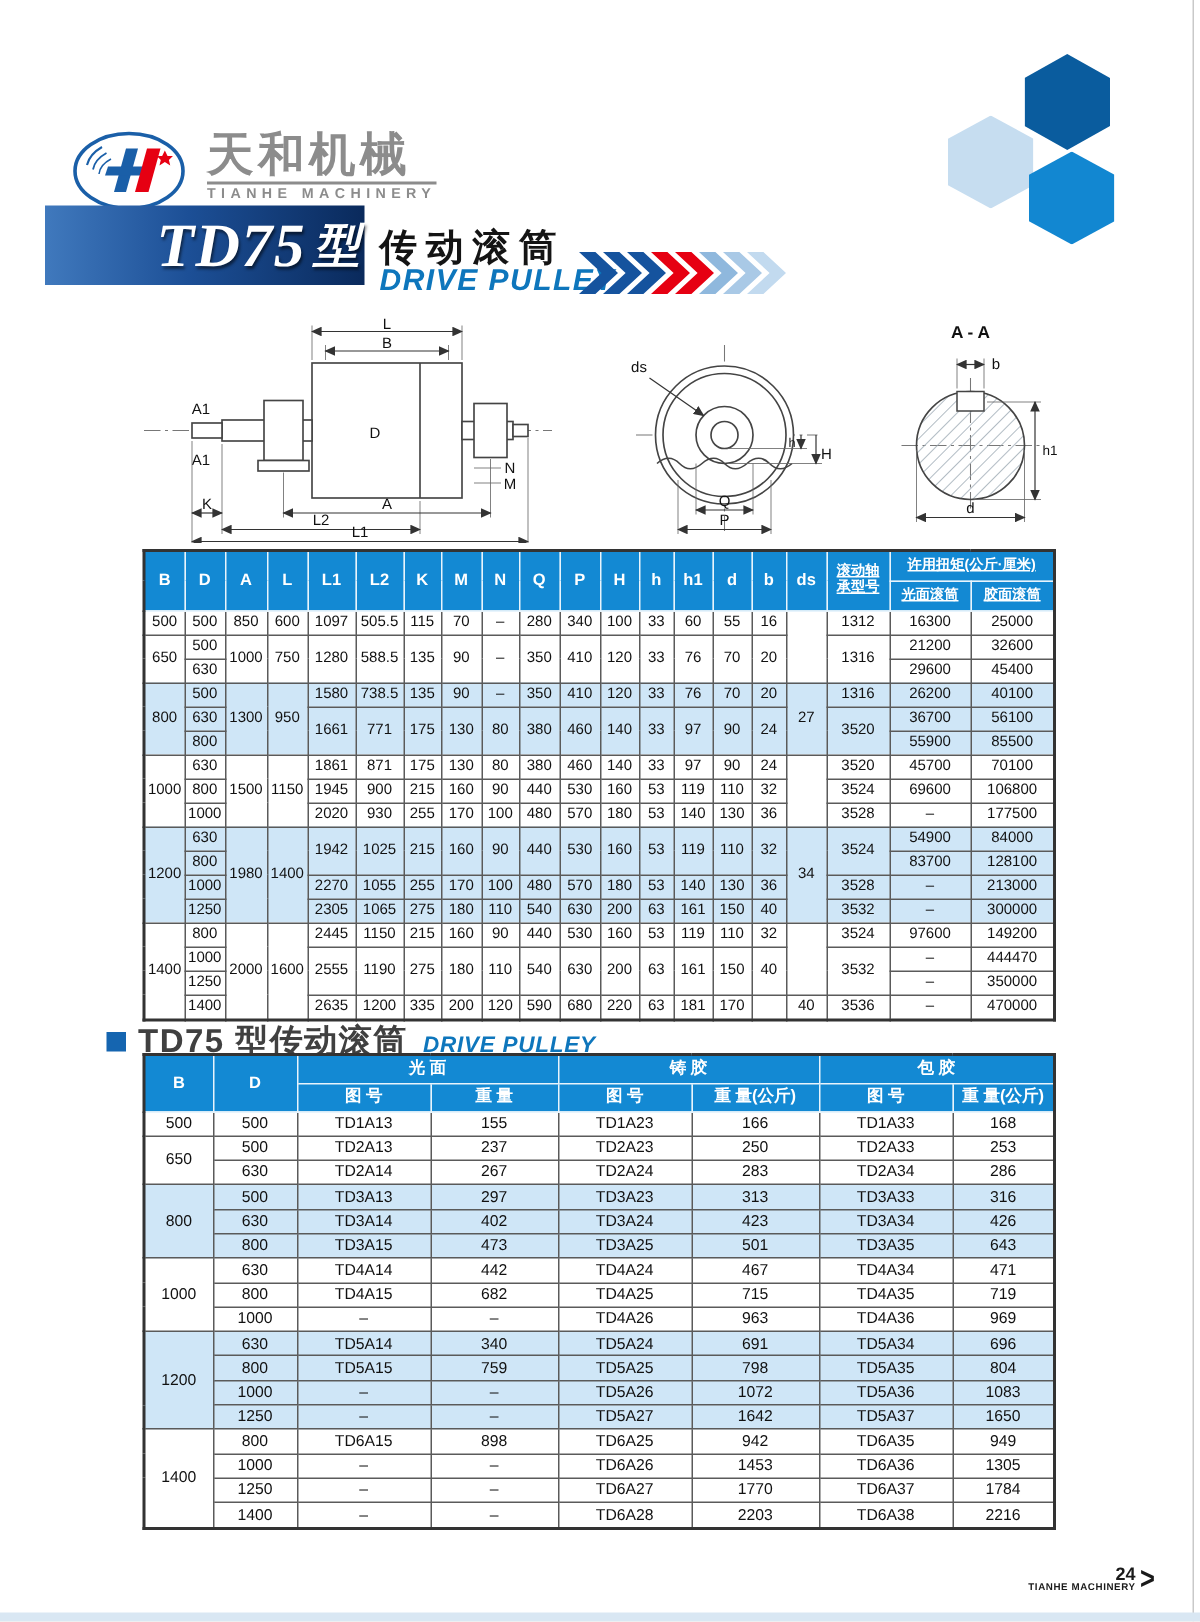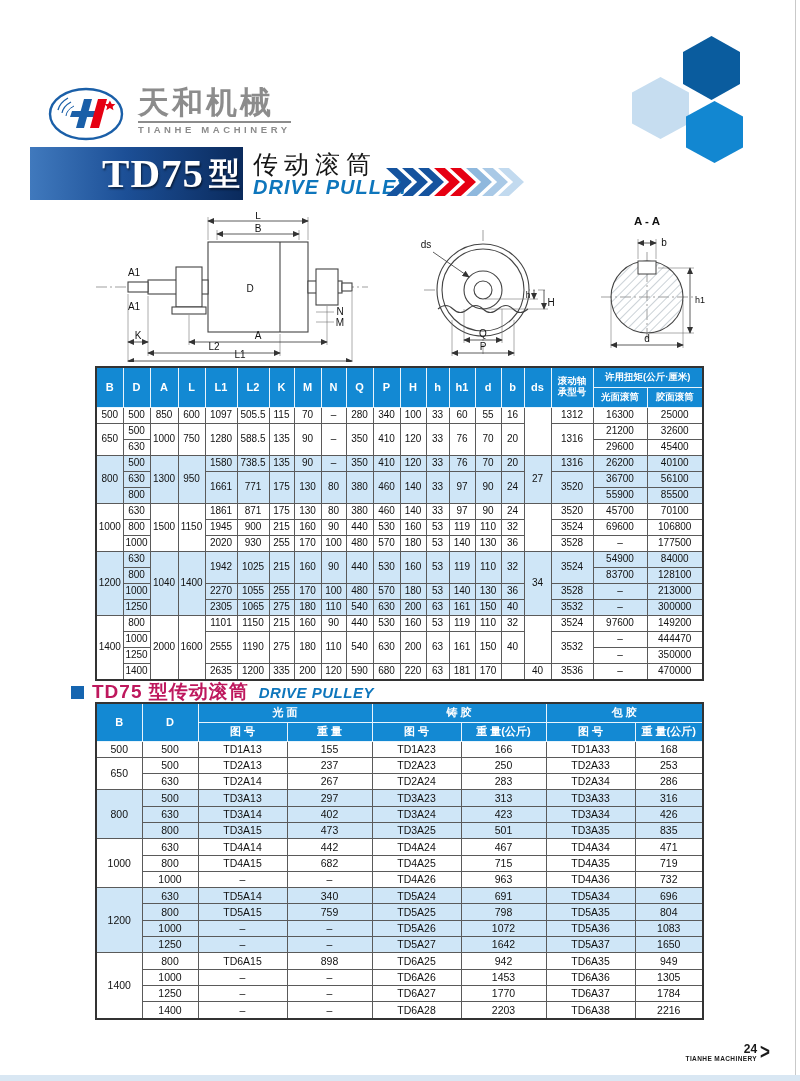--- a/index.html
+++ b/index.html
@@ -3,28 +3,28 @@
 <meta charset="utf-8">
 <style>
   html,body{margin:0;padding:0;background:#e8e8e8;}
   #page{position:relative;width:800px;height:1081px;background:#ffffff;overflow:hidden;
         font-family:"Liberation Sans","DejaVu Sans",sans-serif;}
   
   #logo{position:absolute;left:46px;top:86px;display:flex;align-items:flex-start;}
   #logo-text{margin-left:8px;}
   #logo-cn{font-size:31px;font-weight:bold;color:#8c8c8c;letter-spacing:3px;line-height:34px;}
   #logo-en{font-size:9.5px;font-weight:bold;color:#8c8c8c;letter-spacing:3.6px;border-top:2px solid #8c8c8c;padding-top:1px;margin-top:1px;}
-  #banner{position:absolute;left:30px;top:147px;width:213px;height:53px;
+  #banner{position:absolute;left:30px;top:137px;width:213px;height:53px;
           background:linear-gradient(90deg,#4079bd 0%,#1c4f96 45%,#0a2a5c 100%);
-          display:flex;align-items:center;justify-content:flex-end;padding-right:3px;box-sizing:border-box;}
+          display:flex;align-items:center;justify-content:flex-end;padding-right:3px;box-sizing:border-box;font-style:italic;}
   #banner-model{font-family:"Liberation Serif","DejaVu Serif",serif;font-weight:bold;font-size:41px;color:#fff;
                 text-shadow:1px 2px 2px rgba(0,0,0,.55);letter-spacing:1px;line-height:1;}
   #banner-suffix{font-size:31px;font-weight:bold;color:#fff;margin-left:5px;line-height:1;
                  text-shadow:1px 2px 2px rgba(0,0,0,.5);}
-  #product-cn{position:absolute;left:253px;top:148px;font-size:25px;font-weight:normal;color:#141414;letter-spacing:6px;}
+  #product-cn{position:absolute;left:253px;top:148px;font-size:25px;font-weight:bold;color:#141414;letter-spacing:6px;}
   #product-en{position:absolute;left:253px;top:176px;font-size:20px;font-weight:bold;font-style:italic;color:#0e76bc;letter-spacing:1px;}
   #chevrons{position:absolute;left:396px;top:168px;display:flex;}
   .chv{width:26px;height:28px;margin-left:-10px;
        clip-path:polygon(0 0,42% 0,100% 50%,42% 100%,0 100%,58% 50%);}
   .chv.c1,.chv.c2,.chv.c3{background:#15539e;}
   .chv.c4,.chv.c5{background:#e60012;}
   .chv.c6{background:#8fb8dd;}
   .chv.c7{background:#a9c9e6;}
   .chv.c8{background:#c2daef;}
   .hex{position:absolute;clip-path:polygon(50% 0,100% 25%,100% 75%,50% 100%,0 75%,0 25%);}
@@ -42,29 +42,29 @@
   #drawing text.big{font-size:11.5px;font-weight:bold;}
   
   table{border-collapse:collapse;table-layout:fixed;position:absolute;background:#fff;
         border:2px solid #333;}
   #table1{left:95px;top:366px;width:607px;}
   #table2{left:95px;top:702px;width:607px;}
   th{background:#1389d3;color:#fff;font-size:11px;font-weight:bold;border:1px solid #e8f4fc;
      padding:0;text-align:center;vertical-align:middle;white-space:pre-line;line-height:1.15;}
   #table1 thead tr{height:20px;}
   #table2 thead tr{height:19px;}
-  th.sm{font-size:9.5px;}
+  th.sm{font-size:9.5px;text-decoration:underline;}
   td{border:1px solid #5a5a5a;font-size:10px;color:#111;text-align:center;vertical-align:middle;
      padding:0;line-height:1;height:15px;background:#fff;}
   #table2 td{height:15.3px;font-size:10.5px;}
   td.s{background:#cfe6f7;}
   
   #sec2{position:absolute;left:71px;top:679px;display:flex;align-items:baseline;}
   #sec2-square{width:13px;height:13px;background:#1565b0;align-self:center;margin-right:8px;}
-  #sec2-title{font-size:19px;font-weight:bold;color:#be185d;letter-spacing:1px;}
+  #sec2-title{font-size:22px;font-weight:bold;color:#404040;letter-spacing:1px;}
   #sec2-en{font-size:15px;font-weight:bold;font-style:italic;color:#0e76bc;margin-left:10px;letter-spacing:.5px;}
   
   #footer{position:absolute;right:30px;top:1043px;display:flex;align-items:center;}
   #footer-txt{text-align:right;}
   #page-num{font-size:12px;font-weight:bold;color:#1a1a1a;line-height:11px;}
   #footer-brand{font-size:6.5px;font-weight:bold;color:#1a1a1a;letter-spacing:.4px;}
   #footer-arrow{font-size:17px;font-weight:900;color:#1a1a1a;margin-left:3px;transform:scaleY(1.25);}
   #edge-line{position:absolute;left:795px;top:0;width:1px;height:1081px;background:#c9c9c9;}
   #bottom-strip{position:absolute;left:0;top:1075px;width:800px;height:6px;background:#d9e7f3;}
 </style>
@@ -405,21 +405,21 @@
           <td>140</td>
           <td>130</td>
           <td>36</td>
           <td>3528</td>
           <td>–</td>
           <td>177500</td>
         </tr>
         <tr>
           <td rowspan="4" class="s">1200</td>
           <td class="s">630</td>
-          <td rowspan="4" class="s">1040</td>
+          <td rowspan="4" class="s">1980</td>
           <td rowspan="4" class="s">1400</td>
           <td rowspan="2" class="s">1942</td>
           <td rowspan="2" class="s">1025</td>
           <td rowspan="2" class="s">215</td>
           <td rowspan="2" class="s">160</td>
           <td rowspan="2" class="s">90</td>
           <td rowspan="2" class="s">440</td>
           <td rowspan="2" class="s">530</td>
           <td rowspan="2" class="s">160</td>
           <td rowspan="2" class="s">53</td>
@@ -470,21 +470,21 @@
           <td class="s">40</td>
           <td class="s">3532</td>
           <td class="s">–</td>
           <td class="s">300000</td>
         </tr>
         <tr>
           <td rowspan="4">1400</td>
           <td>800</td>
           <td rowspan="4">2000</td>
           <td rowspan="4">1600</td>
-          <td>1101</td>
+          <td>2445</td>
           <td>1150</td>
           <td>215</td>
           <td>160</td>
           <td>90</td>
           <td>440</td>
           <td>530</td>
           <td>160</td>
           <td>53</td>
           <td>119</td>
           <td>110</td>
@@ -622,21 +622,21 @@
           <td class="s">TD3A34</td>
           <td class="s">426</td>
         </tr>
         <tr>
           <td class="s">800</td>
           <td class="s">TD3A15</td>
           <td class="s">473</td>
           <td class="s">TD3A25</td>
           <td class="s">501</td>
           <td class="s">TD3A35</td>
-          <td class="s">835</td>
+          <td class="s">643</td>
         </tr>
         <tr>
           <td rowspan="3">1000</td>
           <td>630</td>
           <td>TD4A14</td>
           <td>442</td>
           <td>TD4A24</td>
           <td>467</td>
           <td>TD4A34</td>
           <td>471</td>
@@ -650,21 +650,21 @@
           <td>TD4A35</td>
           <td>719</td>
         </tr>
         <tr>
           <td>1000</td>
           <td>–</td>
           <td>–</td>
           <td>TD4A26</td>
           <td>963</td>
           <td>TD4A36</td>
-          <td>732</td>
+          <td>969</td>
         </tr>
         <tr>
           <td rowspan="4" class="s">1200</td>
           <td class="s">630</td>
           <td class="s">TD5A14</td>
           <td class="s">340</td>
           <td class="s">TD5A24</td>
           <td class="s">691</td>
           <td class="s">TD5A34</td>
           <td class="s">696</td>

